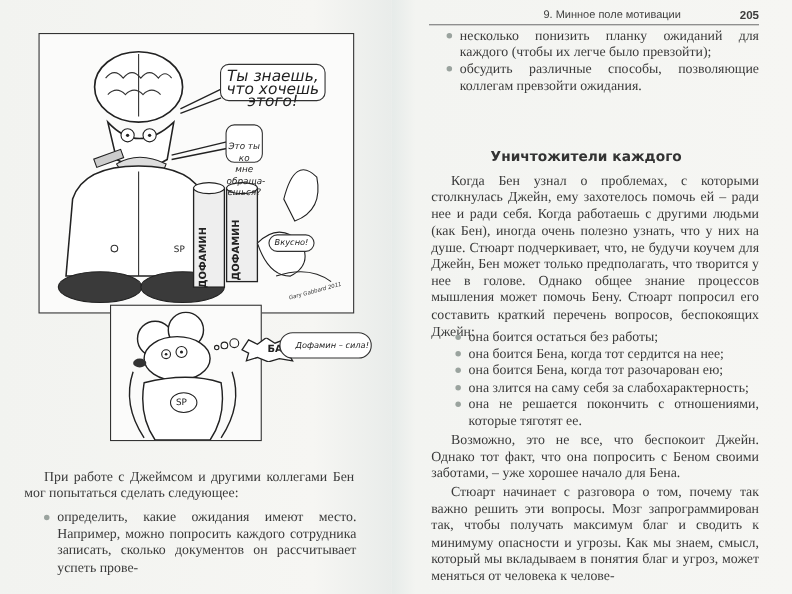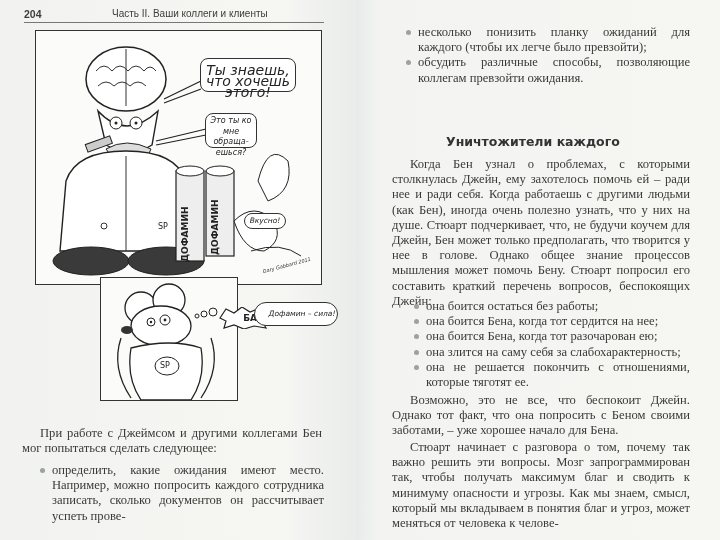--- a/index.html
+++ b/index.html
@@ -38,21 +38,21 @@
   .cartoon-frame2 {
     position: absolute; left: 100px; top: 277px; width: 136px; height: 122px;
     border: 1.5px solid #333; background: #fbfbfa;
   }
   .bubble {
     position: absolute; border: 1.3px solid #333; border-radius: 8px; background: #fff;
     font-family: "DejaVu Sans", sans-serif; font-style: italic; font-size: 14px; line-height: 11px;
     text-align: center; color: #222;
   }
   .b1 { left: 200px; top: 58px; width: 96px; height: 34px; padding-top: 6px; box-sizing: border-box; }
-  .b2 { left: 205px; top: 113px; width: 52px; height: 35px; padding-top: 2px; box-sizing: border-box; font-size: 8px; line-height: 10.5px; }
+  .b2 { left: 205px; top: 113px; width: 34px; height: 35px; padding-top: 14px; box-sizing: border-box; font-size: 8px; line-height: 10.5px; }
   .b3 { left: 244px; top: 213px; width: 40px; height: 14px; font-size: 7.5px; line-height: 13px; border-radius: 9px; }
   .burst {
     position: absolute; left: 218px; top: 279px; width: 50px; height: 22px;
     font-family: "DejaVu Sans", sans-serif; font-weight: bold; font-size: 9px; text-align: right; line-height: 22px;
     color: #222;
     margin-top: 28px;
   }
   .thought {
     position: absolute; left: 254px; top: 302px; width: 70px; height: 22px;
     border: 1.3px solid #333; border-radius: 12px; background: #fff;
@@ -79,24 +79,20 @@
     position: absolute; left: 90px; top: 134px;
     font-family: "DejaVu Sans", sans-serif; font-weight: bold; font-size: 12.5px; color: #333;
   }
 </style>
 </head>
 <body>
 
 <div class="spread">
 
   <div class="page page-left">
-    <div class="running-head">
-      <span class="folio">204</span>
-      <span class="rh-title">Часть II. Ваши коллеги и клиенты</span>
-    </div>
 
     <div class="cartoon-frame">
       <svg width="285" height="253" viewBox="0 0 285 253">
 
         <ellipse cx="90" cy="48" rx="40" ry="32" fill="#fff" stroke="#222" stroke-width="1.5"></ellipse>
         <path d="M60 40 q8 -10 16 0 q8 -10 16 0 q8 -10 16 0 q6 -8 12 0" fill="none" stroke="#333" stroke-width="1"></path>
         <path d="M62 55 q8 -8 16 0 q8 -8 16 0 q8 -8 16 0" fill="none" stroke="#333" stroke-width="1"></path>
         <path d="M90 18 L90 75" stroke="#333" stroke-width="1"></path>
 
         <path d="M62 80 q28 30 60 0 l-6 34 q-22 14 -46 0 z" fill="#fff" stroke="#222" stroke-width="1.4"></path>
@@ -178,20 +174,24 @@
       <span>Дофамин – сила!</span>
     </div>
 
     <p class="para text indent" style="left:22px; top:426px; width:300px;">При работе с Джеймсом и другими коллегами Бен мог попытаться сделать следующее:</p>
     <ul class="bullets text" style="left:38px; top:463px; width:286px;">
       <li>определить, какие ожидания имеют место. Например, можно попросить каждого сотрудника записать, сколько документов он рассчитывает успеть прове-</li>
     </ul>
   </div>
 
   <div class="page page-right">
+    <div class="running-head">
+      <span class="rh-title">9. Минное поле мотивации</span>
+      <span class="folio">205</span>
+    </div>
 
     <ul class="bullets text" style="left:48px; top:25px; width:286px;">
       <li>несколько понизить планку ожиданий для каждого (чтобы их легче было превзойти);</li>
       <li>обсудить различные способы, позволяющие коллегам превзойти ожидания.</li>
     </ul>
     <style>.no-dot::before { display: none; }</style>
 
     <div class="heading" style="left:90px;">Уничтожители каждого</div>
 
     <p class="para text indent" style="left:36px; top:157px; width:298px;">Когда Бен узнал о проблемах, с которыми столкнулась Джейн, ему захотелось помочь ей – ради нее и ради себя. Когда работаешь с другими людьми (как Бен), иногда очень полезно узнать, что у них на душе. Стюарт подчеркивает, что, не будучи коучем для Джейн, Бен может только предполагать, что творится у нее в голове. Однако общее знание процессов мышления может помочь Бену. Стюарт попросил его составить краткий перечень вопросов, беспокоящих Джейн:</p>

